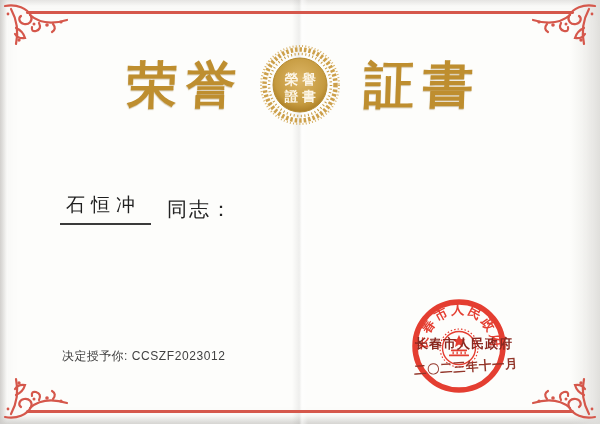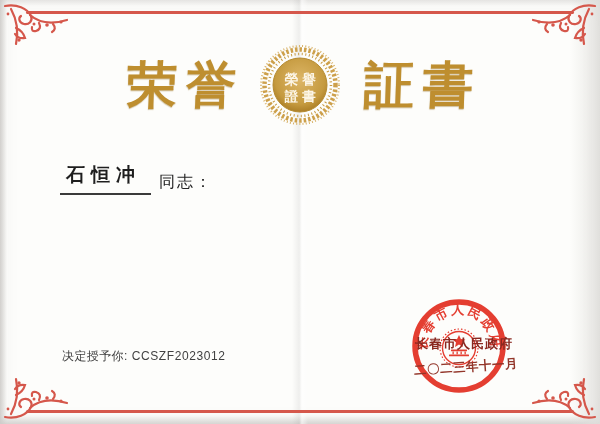--- a/index.html
+++ b/index.html
@@ -34,24 +34,24 @@
   .title-text{
     font-family:"DejaVu Serif",serif;font-weight:700;font-size:50px;line-height:1;
     color:#BE8E2F;letter-spacing:9px;text-indent:9px;
     text-shadow:0 1px 1px rgba(140,100,20,.4);
     transform:skewX(-2deg);
   }
   .medallion{width:82px;height:82px;flex:0 0 auto;}
 
   .name-row{position:absolute;left:60px;top:162px;display:flex;align-items:flex-end;color:#222;}
   .name{
-    font-size:19px;font-weight:700;letter-spacing:6px;color:#1e1e1e;
-    border-bottom:2px solid #3a3a3a;padding:0 10px 5px 6px;min-width:72px;
-  }
-  .salutation{font-size:16px;letter-spacing:2px;margin-left:8px;padding-bottom:2px;color:#232323;}
+    font-size:19px;font-weight:400;letter-spacing:6px;color:#1e1e1e;
+    border-bottom:2px solid #3a3a3a;padding:0 10px 5px 6px;min-width:72px;margin-top:30px;
+  }
+  .salutation{font-size:20px;letter-spacing:2px;margin-left:16px;padding-bottom:2px;color:#232323;}
 
   .body-text{position:absolute;left:55px;top:199px;width:508px;color:#2b2b2b;
     font-size:16px;line-height:37px;letter-spacing:1.3px;}
   .body-text .l1{text-indent:33px;}
 
   .serial{position:absolute;left:62px;top:348px;font-size:12px;color:#414141;letter-spacing:.4px;}
   .serial .val{margin-left:4px;letter-spacing:.6px;}
 
   .seal-block{position:absolute;left:404px;top:291px;width:110px;height:110px;}
   .seal-svg{position:absolute;left:0;top:0;width:110px;height:110px;opacity:.93;z-index:1;}

